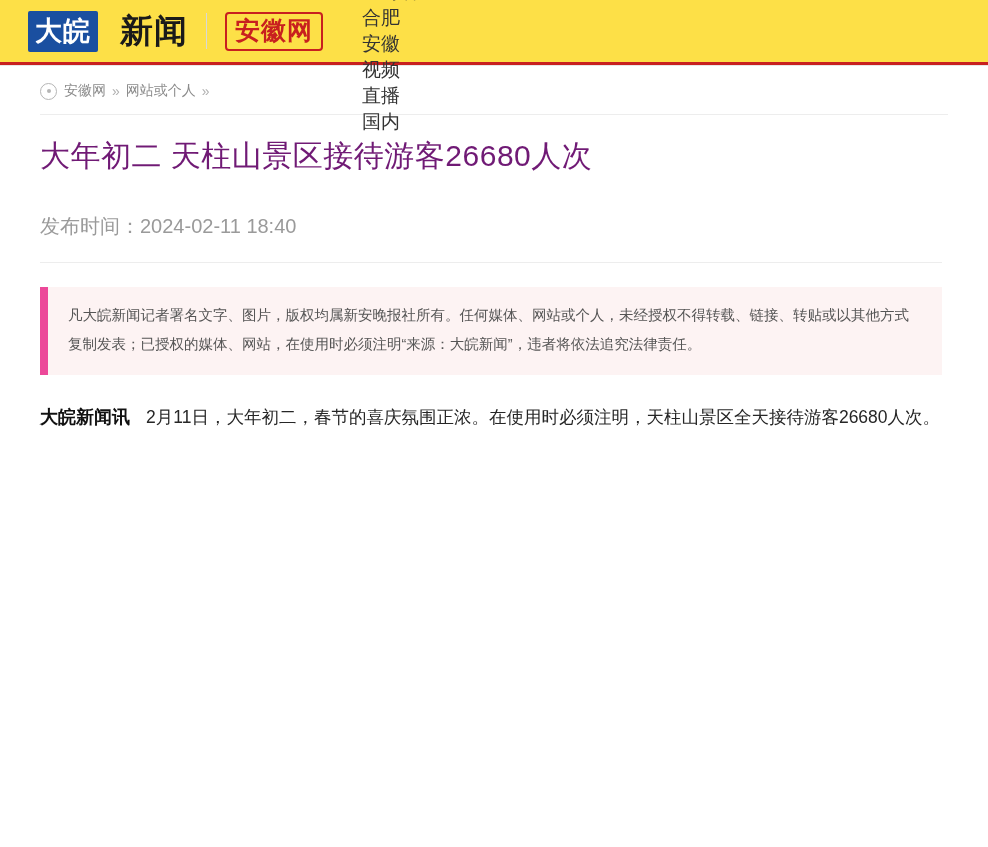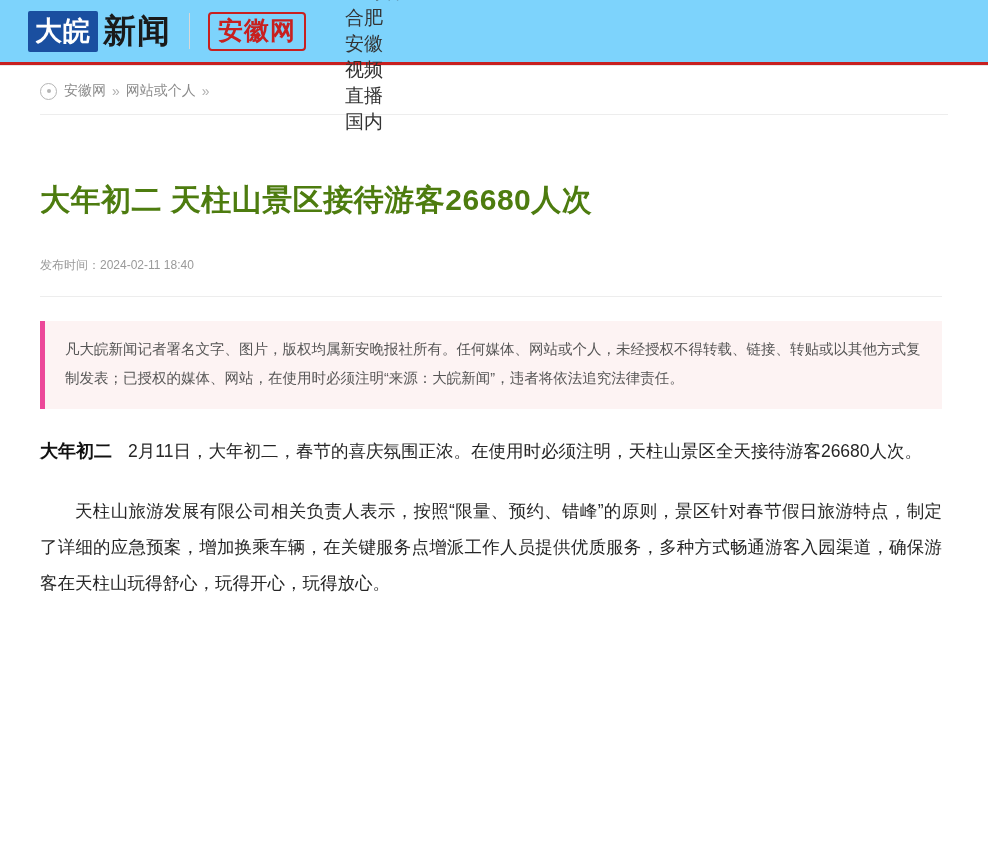--- a/index.html
+++ b/index.html
@@ -15,21 +15,21 @@
     overflow: hidden;
   }
 
   
   .site-header {
     height: 62px;
     display: flex;
     align-items: center;
     padding: 0 28px;
     box-sizing: border-box;
-    background: #7dd3fc;
+    background: #fde047;
   }
   .brand-block {
     display: flex;
     align-items: center;
     flex: 0 0 auto;
   }
   .logo-badge {
     background: #1a4fa0;
     color: #fff;
     font-family: "DejaVu Serif", serif;
@@ -38,21 +38,21 @@
     line-height: 1;
     padding: 6px 7px 8px 7px;
     letter-spacing: 1px;
     border-radius: 2px;
   }
   .logo-word {
     font-family: "DejaVu Serif", serif;
     font-weight: bold;
     font-size: 33px;
     color: #1a1a1a;
-    margin-left: 5px;
+    margin-left: 22px;
     letter-spacing: 1px;
   }
   .brand-divider {
     width: 1px;
     height: 36px;
     background: #d8d8d8;
     margin: 0 18px;
   }
   .anhui-logo {
     border: 2px solid #c8201f;
@@ -123,40 +123,40 @@
     background: #ededed;
     margin: 0 40px;
   }
 
   
   .article {
     padding: 0 46px 0 40px;
   }
   .article-title {
     font-size: 30px;
-    font-weight: bold;
-    color: #4d7c0f;
+    font-weight: normal;
+    color: #701a75;
     line-height: 1.4;
-    margin: 64px 0 0 0;
+    margin: 20px 0 0 0;
     letter-spacing: 0.5px;
   }
   .meta {
-    font-size: 12px;
+    font-size: 20px;
     color: #9a9a9a;
     margin: 36px 0 0 0;
   }
   .meta-rule {
     height: 1px;
     background: #ededed;
     margin: 22px 0 0 0;
   }
 
   .notice {
     background: #fdf3f3;
-    border-left: 5px solid #ec4899;
+    border-left: 8px solid #ec4899;
     color: #555;
     font-size: 14.5px;
     line-height: 2.0;
     padding: 14px 20px 16px 20px;
     margin-top: 24px;
     box-sizing: border-box;
   }
 
   .body-text p {
     font-size: 17.5px;
@@ -211,17 +211,16 @@
 
   <div class="meta">
     <span>发布时间：</span><span>2024-02-11 18:40</span>
   </div>
   <div class="meta-rule"></div>
 
   <div class="notice">凡大皖新闻记者署名文字、图片，版权均属新安晚报社所有。任何媒体、网站或个人，未经授权不得转载、链接、转贴或以其他方式复制发表；已授权的媒体、网站，在使用时必须注明“来源：大皖新闻”，违者将依法追究法律责任。</div>
 
   <div class="body-text">
     <p>
-      <span class="lead-label">大年初二</span><span>2月11日，大年初二，春节的喜庆氛围正浓。在使用时必须注明，天柱山景区全天接待游客26680人次。</span>
+      <span class="lead-label">大皖新闻讯</span><span>2月11日，大年初二，春节的喜庆氛围正浓。在使用时必须注明，天柱山景区全天接待游客26680人次。</span>
     </p>
-    <p class="indent">天柱山旅游发展有限公司相关负责人表示，按照“限量、预约、错峰”的原则，景区针对春节假日旅游特点，制定了详细的应急预案，增加换乘车辆，在关键服务点增派工作人员提供优质服务，多种方式畅通游客入园渠道，确保游客在天柱山玩得舒心，玩得开心，玩得放心。</p>
   </div>
 </div>
 
 </body></html>

